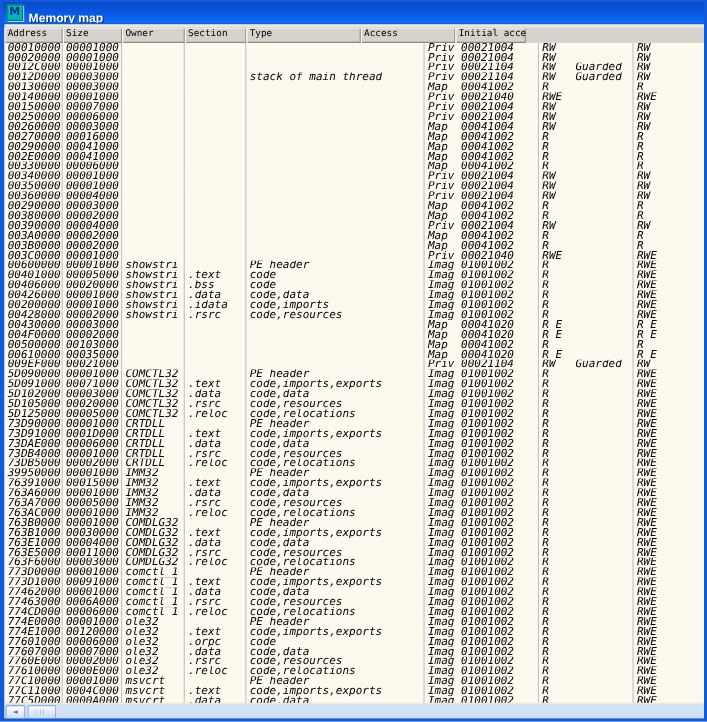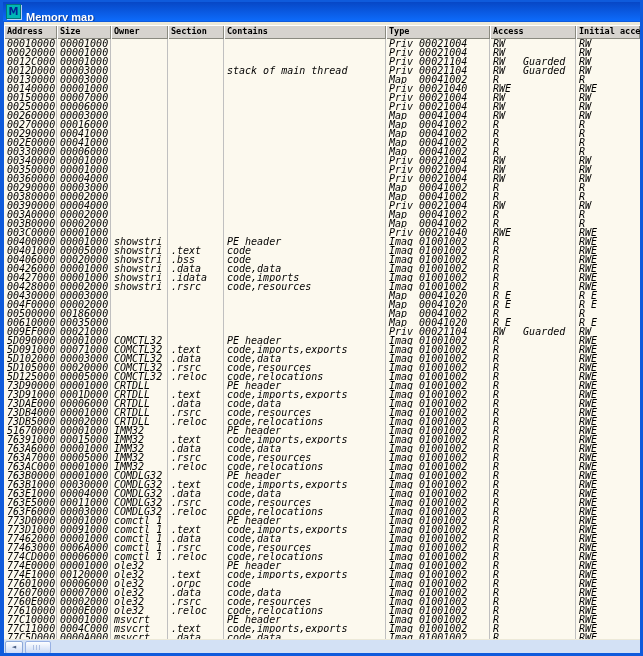--- a/index.html
+++ b/index.html
@@ -20,21 +20,21 @@
               text-align:center;border:1px solid #007878;
               box-shadow:1px 1px 0 rgba(255,255,255,.7);flex:0 0 auto;}
   .title-text{color:#ffffff;font:bold 11px "Liberation Sans",sans-serif;
               margin-left:5px;text-shadow:1px 1px 1px rgba(0,0,40,.5);white-space:nowrap;margin-top:11px;}
   .client{position:absolute;top:22px;left:4px;right:3px;bottom:3px;
           background:#ECE9D8;padding-top:3px;box-sizing:border-box;overflow:hidden;}
   .header-row{height:14px;display:flex;background:var(--header-bg);
               font-size:8.5px;line-height:13px;color:#000;}
   .hcell{box-sizing:border-box;padding-left:3px;white-space:pre;overflow:hidden;
          background:var(--header-bg);
-         box-shadow:inset 1px 1px 0 #ffffff, inset -1px -1px 0 #8a8a80;font-weight:bold;}
+         box-shadow:inset 1px 1px 0 #ffffff, inset -1px -1px 0 #8a8a80;}
   .table-body{height:600px;background:var(--table-bg);overflow:hidden;
               font-size:10px;color:#000;font-style:italic;}
   .trow{display:flex;height:9px;line-height:9px;}
   .tcell{box-sizing:border-box;padding-left:3px;white-space:pre;overflow:hidden;
          border-right:1px solid var(--grid-line);}
   .c0{width:53px;} .c1{width:54px;} .c2{width:57px;} .c3{width:56px;}
   .c4{width:162px;} .c5{width:104px;} .c6{width:86px;}
   .c7{width:64px;border-right:none;}
   .hscrollbar{position:relative;height:14px;background:var(--scroll-track);
               border-top:1px solid #ECE9D8;box-sizing:border-box;}
@@ -55,21 +55,20 @@
   <div class="titlebar">
     <span class="title-icon">M</span>
     <span class="title-text">Memory map</span>
   </div>
   <div class="client">
     <div class="header-row">
         <div class="hcell c0">Address</div>
         <div class="hcell c1">Size</div>
         <div class="hcell c2">Owner</div>
         <div class="hcell c3">Section</div>
-        <div class="hcell c4">Contains</div>
         <div class="hcell c5">Type</div>
         <div class="hcell c6">Access</div>
         <div class="hcell c7">Initial access</div>
       </div>
     <div class="table-body">
         <div class="trow">
           <div class="tcell c0">00010000</div>
           <div class="tcell c1">00001000</div>
           <div class="tcell c2"></div>
           <div class="tcell c3"></div>
@@ -282,21 +281,21 @@
           <div class="tcell c0">003C0000</div>
           <div class="tcell c1">00001000</div>
           <div class="tcell c2"></div>
           <div class="tcell c3"></div>
           <div class="tcell c4"></div>
           <div class="tcell c5">Priv 00021040</div>
           <div class="tcell c6">RWE</div>
           <div class="tcell c7">RWE</div>
         </div>
         <div class="trow">
-          <div class="tcell c0">00400000</div>
+          <div class="tcell c0">00600000</div>
           <div class="tcell c1">00001000</div>
           <div class="tcell c2">showstri</div>
           <div class="tcell c3"></div>
           <div class="tcell c4">PE header</div>
           <div class="tcell c5">Imag 01001002</div>
           <div class="tcell c6">R</div>
           <div class="tcell c7">RWE</div>
         </div>
         <div class="trow">
           <div class="tcell c0">00401000</div>
@@ -322,21 +321,21 @@
           <div class="tcell c0">00426000</div>
           <div class="tcell c1">00001000</div>
           <div class="tcell c2">showstri</div>
           <div class="tcell c3">.data</div>
           <div class="tcell c4">code,data</div>
           <div class="tcell c5">Imag 01001002</div>
           <div class="tcell c6">R</div>
           <div class="tcell c7">RWE</div>
         </div>
         <div class="trow">
-          <div class="tcell c0">00427000</div>
+          <div class="tcell c0">00200000</div>
           <div class="tcell c1">00001000</div>
           <div class="tcell c2">showstri</div>
           <div class="tcell c3">.idata</div>
           <div class="tcell c4">code,imports</div>
           <div class="tcell c5">Imag 01001002</div>
           <div class="tcell c6">R</div>
           <div class="tcell c7">RWE</div>
         </div>
         <div class="trow">
           <div class="tcell c0">00428000</div>
@@ -363,21 +362,21 @@
           <div class="tcell c1">00002000</div>
           <div class="tcell c2"></div>
           <div class="tcell c3"></div>
           <div class="tcell c4"></div>
           <div class="tcell c5">Map  00041020</div>
           <div class="tcell c6">R E</div>
           <div class="tcell c7">R E</div>
         </div>
         <div class="trow">
           <div class="tcell c0">00500000</div>
-          <div class="tcell c1">00186000</div>
+          <div class="tcell c1">00103000</div>
           <div class="tcell c2"></div>
           <div class="tcell c3"></div>
           <div class="tcell c4"></div>
           <div class="tcell c5">Map  00041002</div>
           <div class="tcell c6">R</div>
           <div class="tcell c7">R</div>
         </div>
         <div class="trow">
           <div class="tcell c0">00610000</div>
           <div class="tcell c1">00035000</div>
@@ -492,21 +491,21 @@
           <div class="tcell c0">73DB5000</div>
           <div class="tcell c1">00002000</div>
           <div class="tcell c2">CRTDLL</div>
           <div class="tcell c3">.reloc</div>
           <div class="tcell c4">code,relocations</div>
           <div class="tcell c5">Imag 01001002</div>
           <div class="tcell c6">R</div>
           <div class="tcell c7">RWE</div>
         </div>
         <div class="trow">
-          <div class="tcell c0">51670000</div>
+          <div class="tcell c0">39950000</div>
           <div class="tcell c1">00001000</div>
           <div class="tcell c2">IMM32</div>
           <div class="tcell c3"></div>
           <div class="tcell c4">PE header</div>
           <div class="tcell c5">Imag 01001002</div>
           <div class="tcell c6">R</div>
           <div class="tcell c7">RWE</div>
         </div>
         <div class="trow">
           <div class="tcell c0">76391000</div>

